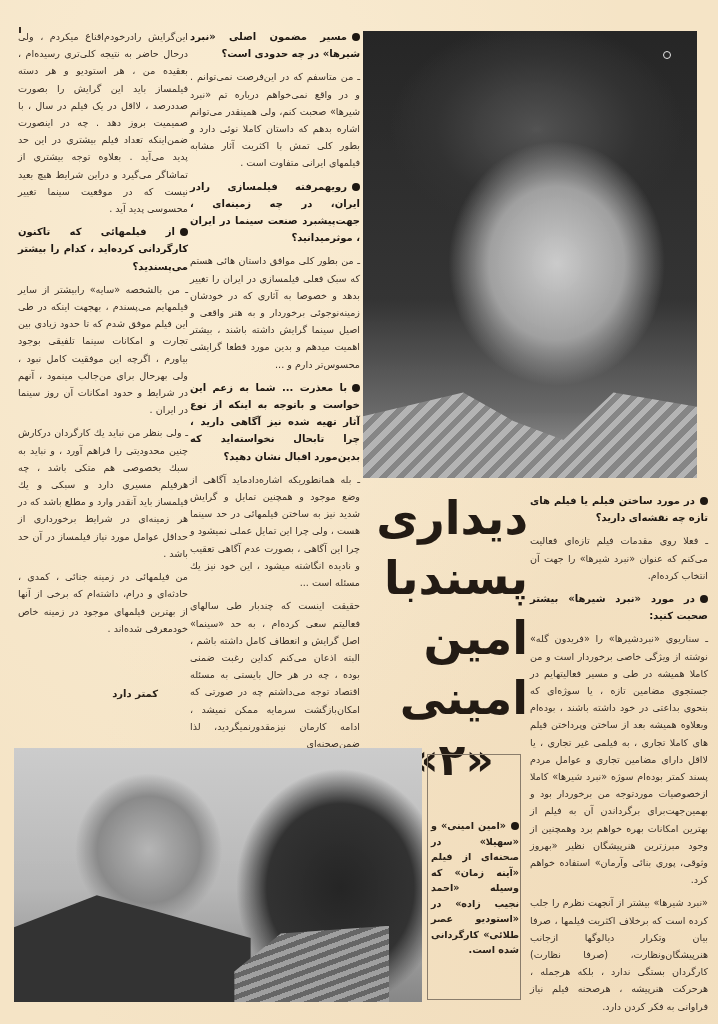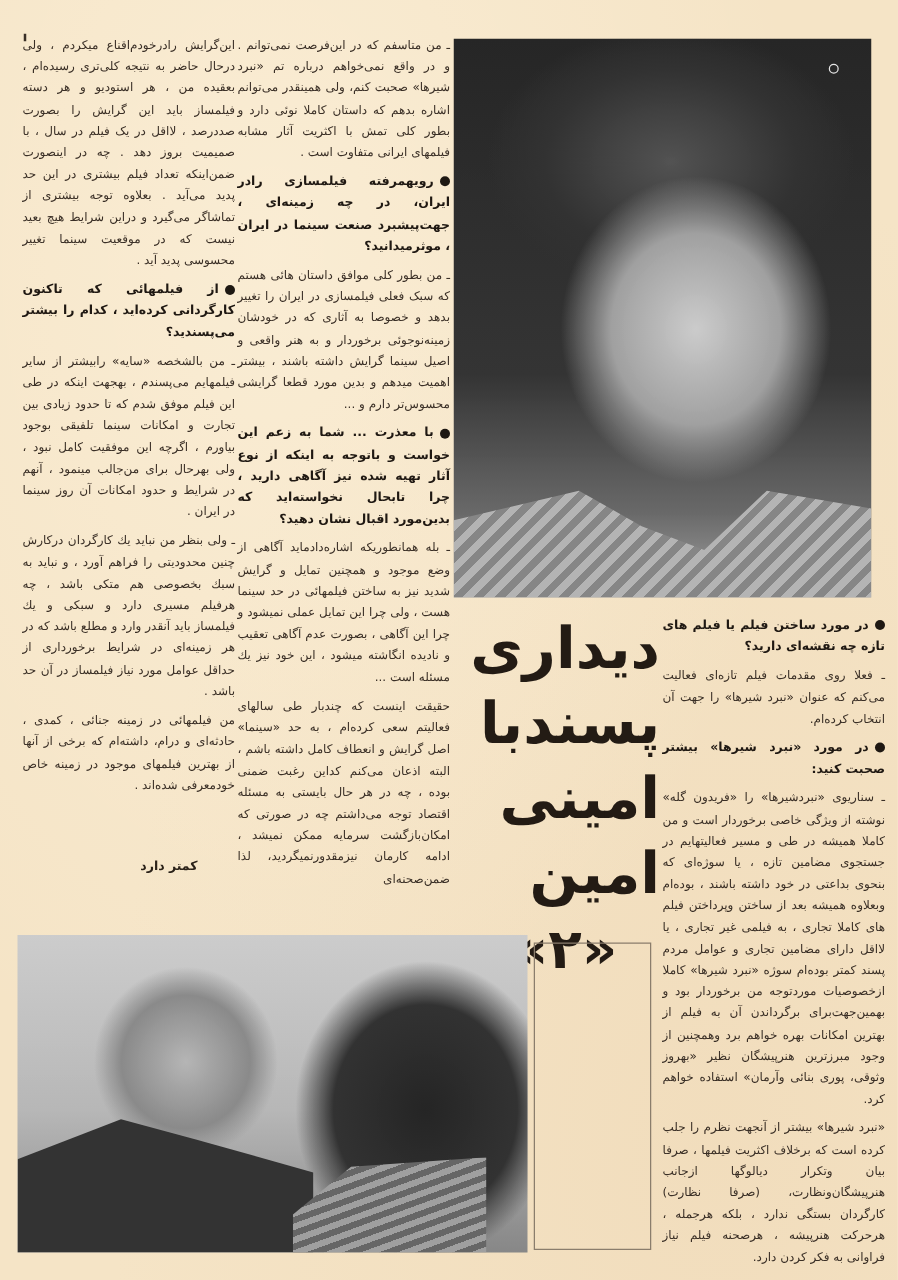--- a/index.html
+++ b/index.html
@@ -102,49 +102,51 @@
   <div class="col" id="col-a">
     <p>این‌گرایش رادرخودم‌اقناع میکردم ، ولی درحال حاضر به نتیجه کلی‌تری رسیده‌ام ، بعقیده من ، هر استودیو و هر دسته فیلمساز باید این گرایش را بصورت صددرصد ، لااقل در یک فیلم در سال ، با صمیمیت بروز دهد . چه در اینصورت ضمن‌اینکه تعداد فیلم بیشتری در این حد پدید می‌آید . بعلاوه توجه بیشتری از تماشاگر می‌گیرد و دراین شرایط هیچ بعید نیست که در موقعیت سینما تغییر محسوسی پدید آید .</p>
     <p class="q"><span class="bullet"></span><span>از فیلمهائی که تاکنون کارگردانی کرده‌اید ، کدام را بیشتر می‌پسندید؟</span></p>
     <p>ـ من بالشخصه «سایه» رابیشتر از سایر فیلمهایم می‌پسندم ، بهجهت اینکه در طی این فیلم موفق شدم که تا حدود زیادی بین تجارت و امکانات سینما تلفیقی بوجود بیاورم ، اگرچه این موفقیت کامل نبود ، ولی بهرحال برای من‌جالب مینمود ، آنهم در شرایط و حدود امکانات آن روز سینما در ایران .</p>
     <p>ـ ولی بنظر من نباید یك کارگردان درکارش چنین محدودیتی را فراهم آورد ، و نباید به سبك بخصوصی هم متکی باشد ، چه هرفیلم مسیری دارد و سبکی و یك فیلمساز باید آنقدر وارد و مطلع باشد که در هر زمینه‌ای در شرایط برخورداری از حداقل عوامل مورد نیاز فیلمساز در آن حد باشد .</p>
     <p>من فیلمهائی در زمینه جنائی ، کمدی ، حادثه‌ای و درام، داشته‌ام که برخی از آنها از بهترین فیلمهای موجود در زمینه خاص خودمعرفی شده‌اند .</p>
   </div>
   <div id="continued">کمتر دارد</div>
 
   <div class="col" id="col-b">
+    <p class="q"><span class="bullet"></span><span>مسیر مضمون اصلی «نبرد شیرها» در چه حدودی است؟</span></p>
     <p>ـ من متاسفم که در این‌فرصت نمی‌توانم . و در واقع نمی‌خواهم درباره تم «نبرد شیرها» صحبت کنم، ولی همینقدر می‌توانم اشاره بدهم که داستان کاملا نوئی دارد و بطور کلی تمش با اکثریت آثار مشابه فیلمهای ایرانی متفاوت است .</p>
     <p class="q"><span class="bullet"></span><span>رویهمرفته فیلمسازی رادر ایران، در چه زمینه‌ای ، جهت‌پیشبرد صنعت سینما در ایران ، موثرمیدانید؟</span></p>
     <p>ـ من بطور کلی موافق داستان هائی هستم که سبک فعلی فیلمسازی در ایران را تغییر بدهد و خصوصا به آثاری که در خودشان زمینه‌نوجوئی برخوردار و به هنر واقعی و اصیل سینما گرایش داشته باشند ، بیشتر اهمیت میدهم و بدین مورد قطعا گرایشی محسوس‌تر دارم و ...</p>
     <p class="q"><span class="bullet"></span><span>با معذرت ... شما به زعم این خواست و باتوجه به اینکه از نوع آثار تهیه شده نیز آگاهی دارید ، چرا تابحال نخواسته‌اید که بدین‌مورد اقبال نشان دهید؟</span></p>
     <p>ـ بله همانطوریکه اشاره‌دادماید آگاهی از وضع موجود و همچنین تمایل و گرایش شدید نیز به ساختن فیلمهائی در حد سینما هست ، ولی چرا این تمایل عملی نمیشود و چرا این آگاهی ، بصورت عدم آگاهی تعقیب و نادیده انگاشته میشود ، این خود نیز یك مسئله است ...</p>
     <p>حقیقت اینست که چندبار طی سالهای فعالیتم سعی کرده‌ام ، به حد «سینما» اصل گرایش و انعطاف کامل داشته باشم ، البته اذعان می‌کنم کداین رغبت ضمنی بوده ، چه در هر حال بایستی به مسئله اقتصاد توجه می‌داشتم چه در صورتی که امکان‌بازگشت سرمایه ممکن نمیشد ، ادامه کارمان نیزمقدورنمیگردید، لذا ضمن‌صحنه‌ای</p>
   </div>
 
   <div class="photo" id="photo-portrait">
     <div class="shirt"></div>
     <div class="dot"></div>
   </div>
 
   <div id="title">
     <div>دیداری</div>
     <div>پسند‌با</div>
+    <div>امین</div>
     <div>امینی</div>
-    <div>امین</div>
     <span class="num">«۲»</span>
   </div>
 
   <div class="col" id="col-c">
     <p class="q"><span class="bullet"></span><span>در مورد ساختن فیلم یا فیلم های تازه چه نقشه‌ای دارید؟</span></p>
     <p>ـ فعلا روی مقدمات فیلم تازه‌ای فعالیت می‌کنم که عنوان «نبرد شیرها» را جهت آن انتخاب کرده‌ام.</p>
     <p class="q"><span class="bullet"></span><span>در مورد «نبرد شیرها» بیشتر صحبت کنید:</span></p>
     <p>ـ سناریوی «نبردشیرها» را «فریدون گله» نوشته از ویژگی خاصی برخوردار است و من کاملا همیشه در طی و مسیر فعالیتهایم در جستجوی مضامین تازه ، یا سوژه‌ای که بنحوی بداعتی در خود داشته باشند ، بوده‌ام وبعلاوه همیشه بعد از ساختن وپرداختن فیلم های کاملا تجاری ، به فیلمی غیر تجاری ، یا لااقل دارای مضامین تجاری و عوامل مردم پسند کمتر بوده‌ام سوژه «نبرد شیرها» کاملا ازخصوصیات موردتوجه من برخوردار بود و بهمین‌جهت‌برای برگرداندن آن به فیلم از بهترین امکانات بهره خواهم برد وهمچنین از وجود مبرزترین هنرپیشگان نظیر «بهروز وثوقی، پوری بنائی وآرمان» استفاده خواهم کرد.</p>
     <p>«نبرد شیرها» بیشتر از آنجهت نظرم را جلب کرده است که برخلاف اکثریت فیلمها ، صرفا بیان وتکرار دیالوگها ازجانب هنرپیشگان‌ونظارت، (صرفا نظارت) کارگردان بستگی ندارد ، بلکه هرجمله ، هرحرکت هنرپیشه ، هرصحنه فیلم نیاز فراوانی به فکر کردن دارد.</p>
   </div>
 
   <div class="photo" id="photo-scene">
     <div class="jacket"></div>
     <div class="scarf"></div>
   </div>
 
   <div id="caption-box"></div>
+  <div id="caption"><span class="bullet"></span><span>«امین امینی» و «سهیلا» در صحنه‌ای از فیلم «آینه زمان» که وسیله «احمد نجیب زاده» در «استودیو عصر طلائی» کارگردانی شده است.</span></div>
 
 </div>
 
 </body></html>

